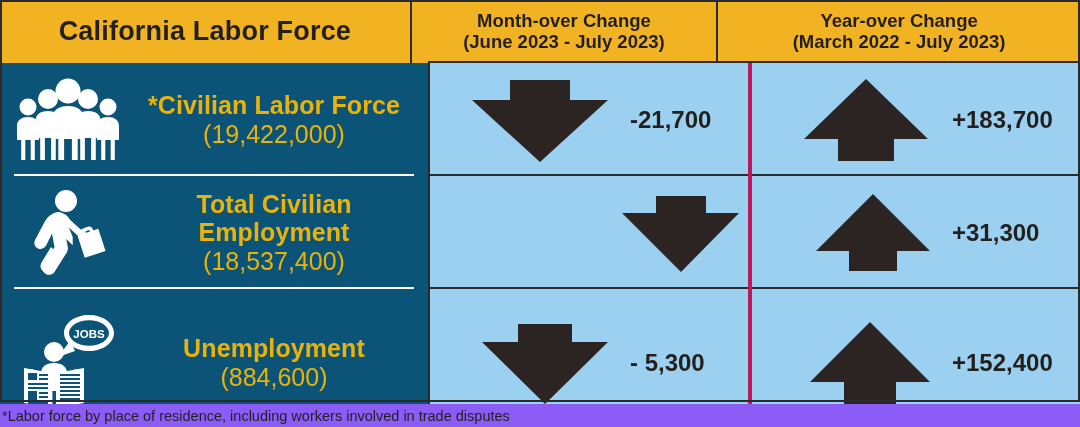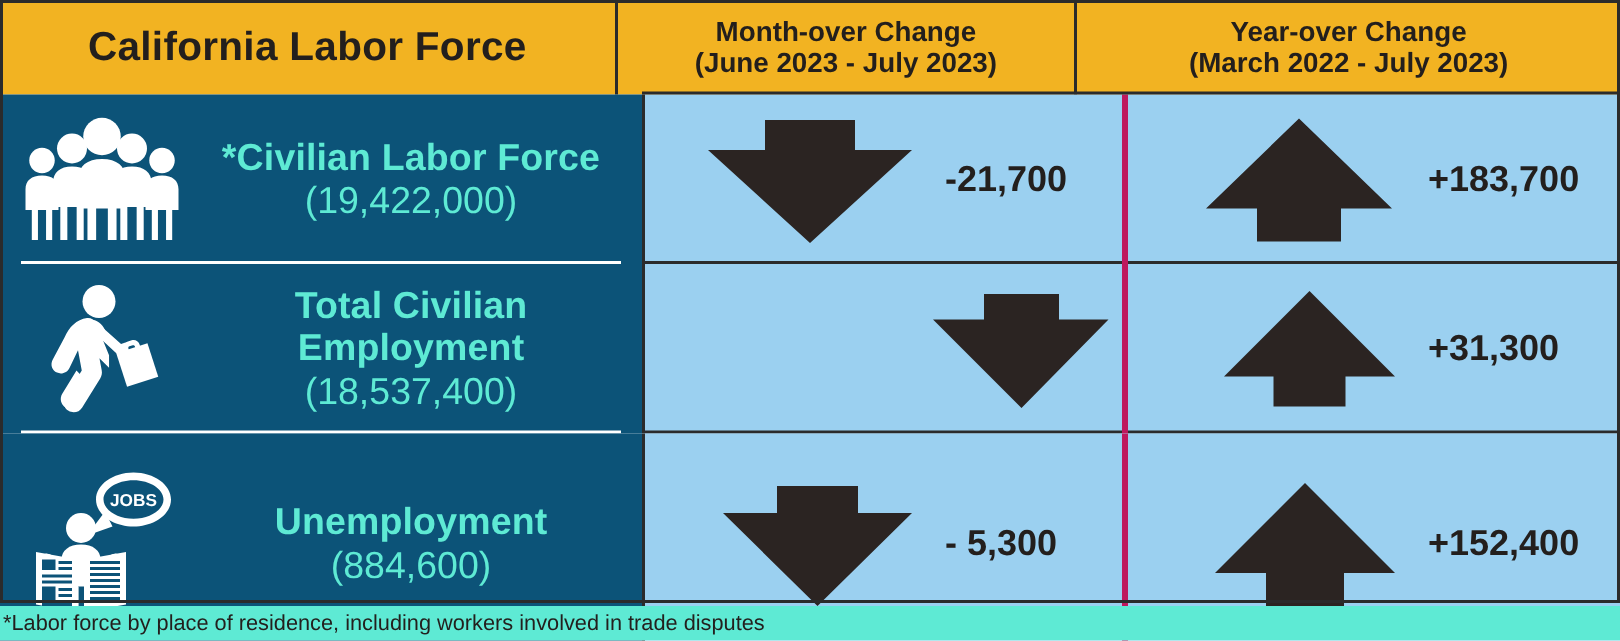--- a/index.html
+++ b/index.html
@@ -70,21 +70,21 @@
 
   .icon-box {
     width: 120px; height: 100px;
     display: flex; align-items: center; justify-content: center;
     flex: 0 0 120px;
   }
   .icon-box svg { display: block; }
 
   .label-text {
     flex: 1;
-    color: #5eead4;
+    color: #eab308;
     text-align: center;
     line-height: 1.14;
     padding-right: 8px;
   }
   .label-name {
     font-size: 25px; font-weight: bold; display: block;
     letter-spacing: .1px;
   }
   .label-value {
     font-size: 25px; font-weight: normal; display: block;
@@ -119,21 +119,21 @@
     text-align: left;
   }
   .delta-year { min-width: 122px; }
 
   
   .footnote {
     position: absolute; left: 0; top: 404px;
     width: 1080px; height: 23px;
     display: flex; align-items: center;
     font-size: 14.5px; color: #231f1d;
-    background: #5eead4;
+    background: #8b5cf6;
     padding-left: 2px;
   }
 
   
   .top-border {
     position: absolute; top: 0; left: 0;
     width: 1080px; height: 2px; background: #2b2b2b; z-index: 5;
   }
   .mid-border {
     position: absolute; top: 61px; left: 428px;

